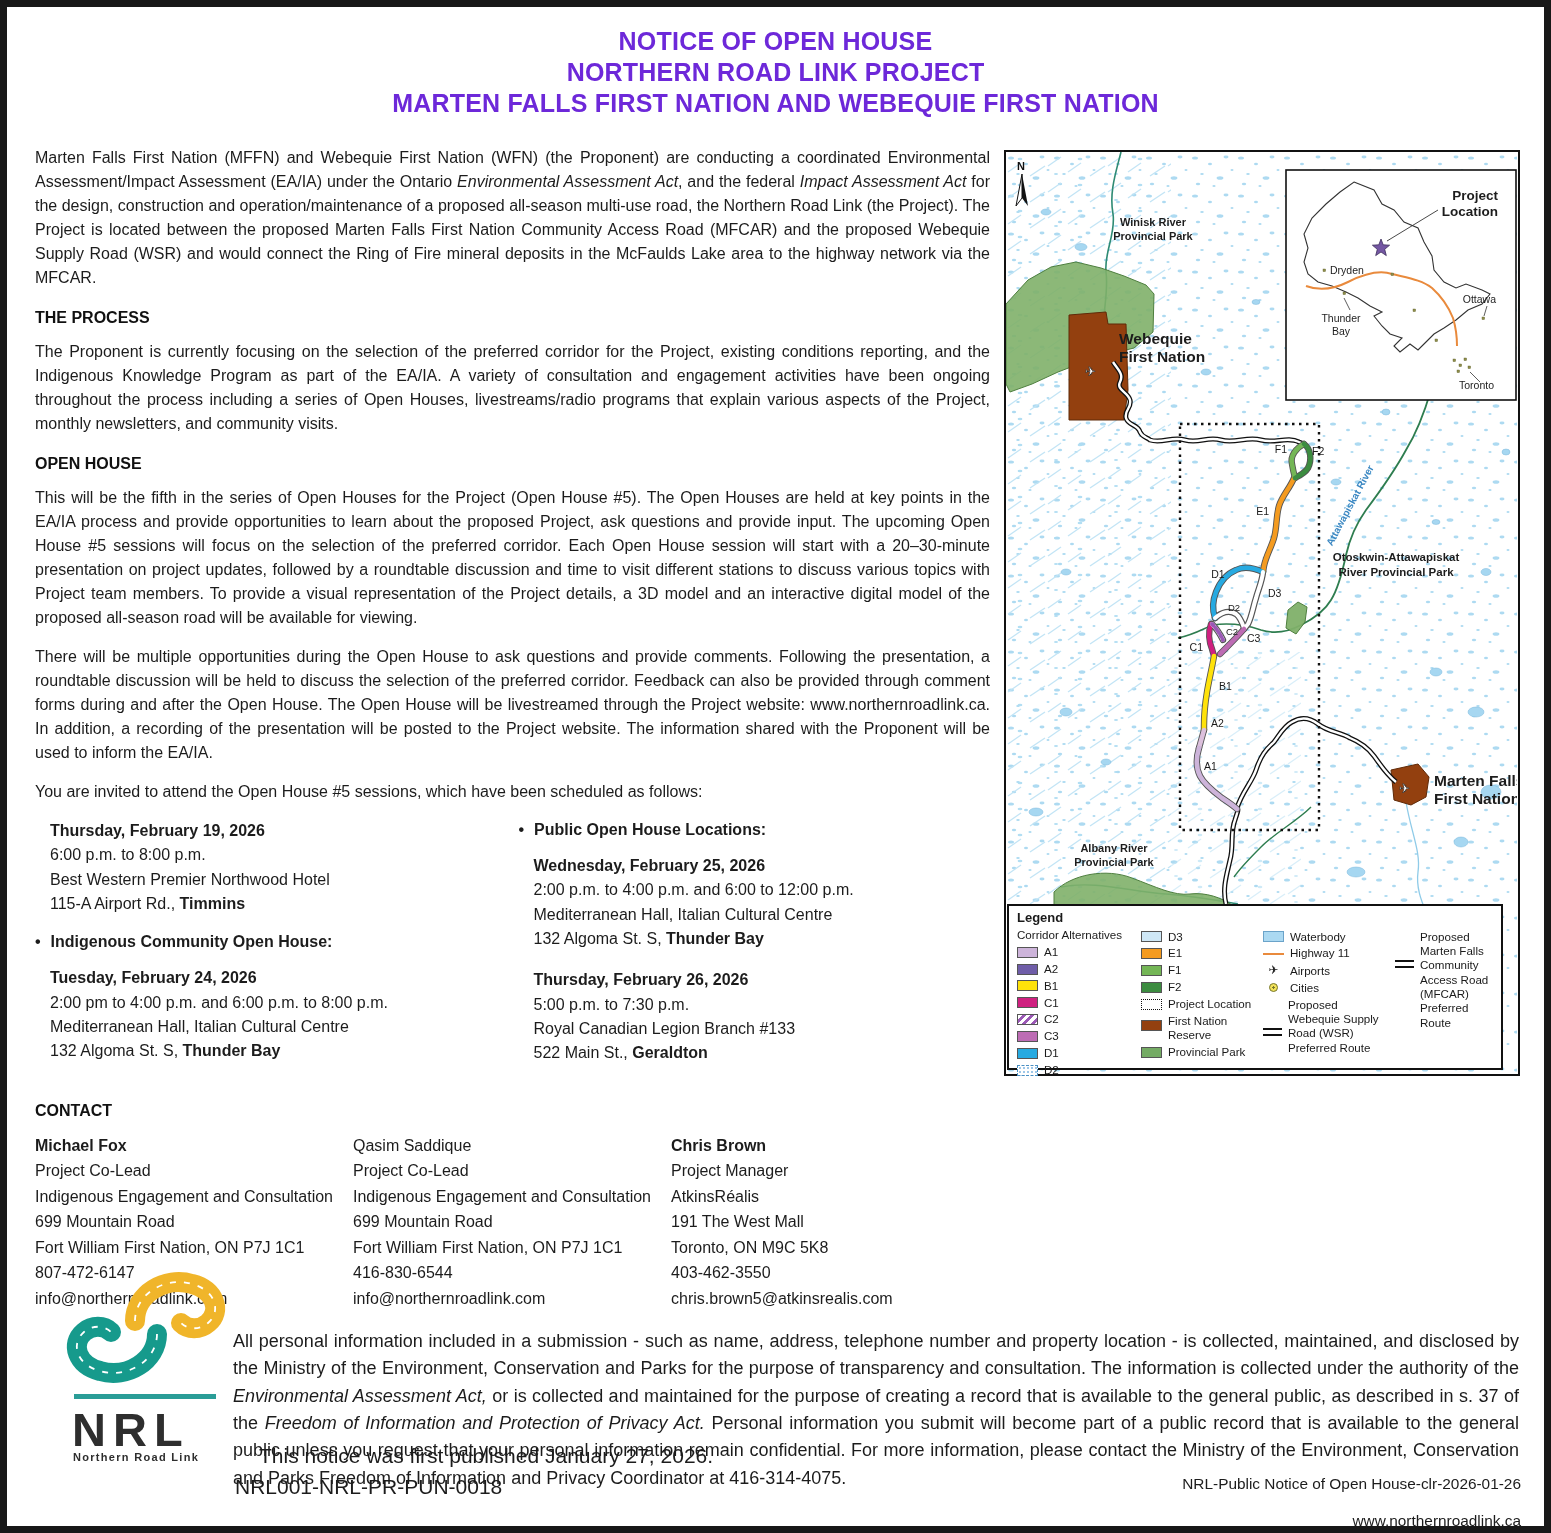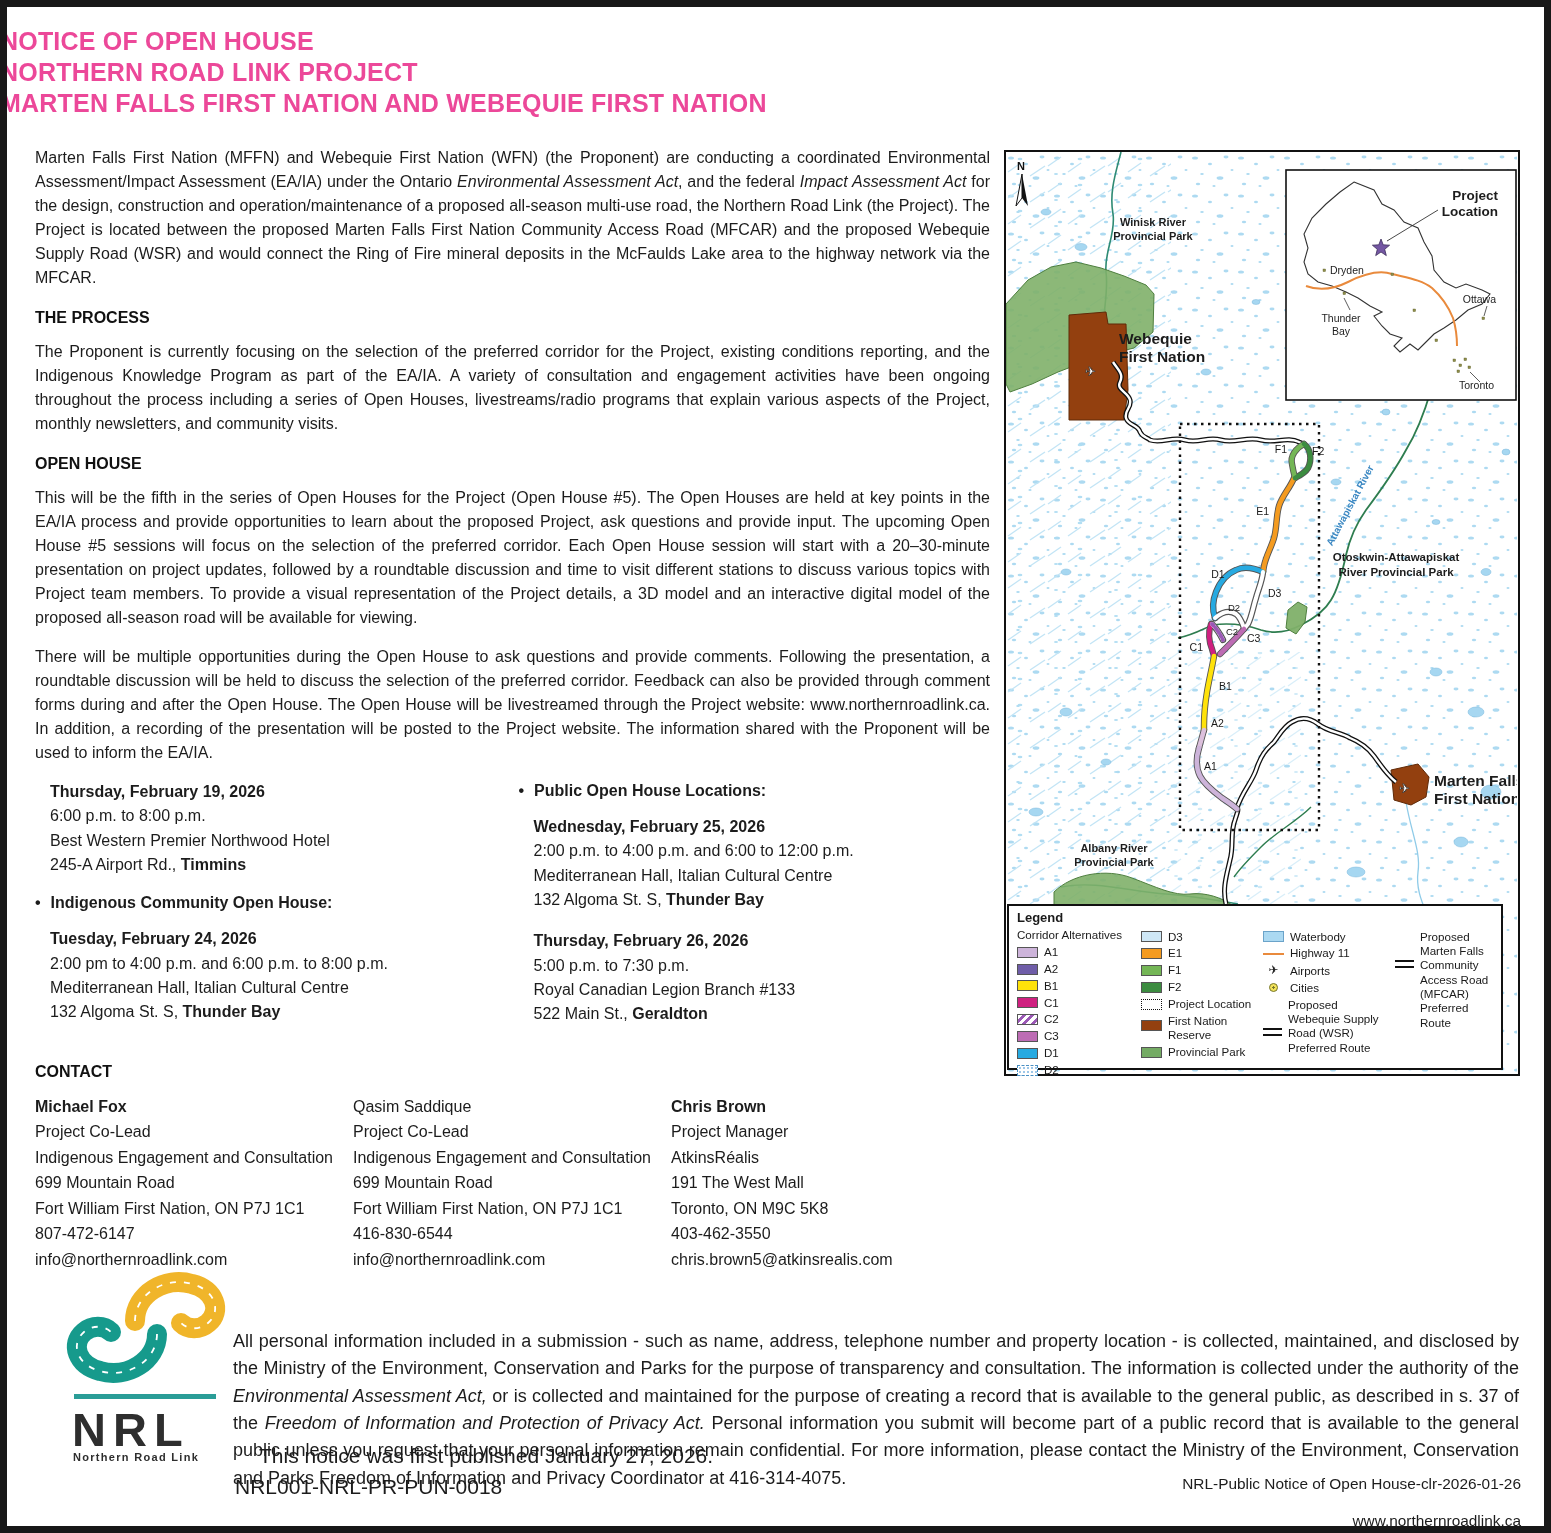--- a/index.html
+++ b/index.html
@@ -1,22 +1,22 @@
 <!DOCTYPE html>
 <html><head>
 <meta charset="utf-8">
 <style>
   html,body{margin:0;padding:0;background:#fff;}
   .page{position:relative;width:1551px;height:1533px;background:#fff;overflow:hidden;
         font-family:"Liberation Sans",sans-serif;color:#1c1c1c;}
   .frame{position:absolute;inset:0;border:7px solid #181818;pointer-events:none;z-index:50;}
 
   
-  .title{position:absolute;top:26px;left:0;width:100%;text-align:left;font-weight:bold;
-         font-size:25px;line-height:1.24;color:#ec4899;letter-spacing:.2px;}
+  .title{position:absolute;top:26px;left:0;width:100%;text-align:center;font-weight:bold;
+         font-size:25px;line-height:1.24;color:#6d28d9;letter-spacing:.2px;}
 
   
   .main{position:absolute;left:35px;top:146px;width:955px;}
   p.body{font-size:16px;line-height:1.5;text-align:justify;margin:0 0 15px;}
   p.noj{text-align:left;}
   h3.sect{font-size:16px;font-weight:bold;margin:19px 0 13px;color:#111;}
   .it{font-style:italic;}
 
   .sched{display:flex;margin-top:2px;}
   .sched-col{width:50%;box-sizing:border-box;}
@@ -89,28 +89,29 @@
 
   <div class="main">
     <p class="body"><span>Marten Falls First Nation (MFFN) and Webequie First Nation (WFN) (the Proponent) are conducting a coordinated Environmental Assessment/Impact Assessment (EA/IA) under the Ontario </span><span class="it">Environmental Assessment Act</span><span>, and the federal </span><span class="it">Impact Assessment Act</span><span> for the design, construction and operation/maintenance of a proposed all-season multi-use road, the Northern Road Link (the Project). The Project is located between the proposed Marten Falls First Nation Community Access Road (MFCAR) and the proposed Webequie Supply Road (WSR) and would connect the Ring of Fire mineral deposits in the McFaulds Lake area to the highway network via the MFCAR.</span></p>
 
     <h3 class="sect">THE PROCESS</h3>
     <p class="body">The Proponent is currently focusing on the selection of the preferred corridor for the Project, existing conditions reporting, and the Indigenous Knowledge Program as part of the EA/IA. A variety of consultation and engagement activities have been ongoing throughout the process including a series of Open Houses, livestreams/radio programs that explain various aspects of the Project, monthly newsletters, and community visits.</p>
 
     <h3 class="sect">OPEN HOUSE</h3>
     <p class="body">This will be the fifth in the series of Open Houses for the Project (Open House #5). The Open Houses are held at key points in the EA/IA process and provide opportunities to learn about the proposed Project, ask questions and provide input. The upcoming Open House #5 sessions will focus on the selection of the preferred corridor. Each Open House session will start with a 20–30-minute presentation on project updates, followed by a roundtable discussion and time to visit different stations to discuss various topics with Project team members. To provide a visual representation of the Project details, a 3D model and an interactive digital model of the proposed all-season road will be available for viewing.</p>
     <p class="body">There will be multiple opportunities during the Open House to ask questions and provide comments. Following the presentation, a roundtable discussion will be held to discuss the selection of the preferred corridor. Feedback can also be provided through comment forms during and after the Open House. The Open House will be livestreamed through the Project website: www.northernroadlink.ca. In addition, a recording of the presentation will be posted to the Project website. The information shared with the Proponent will be used to inform the EA/IA.</p>
+    <p class="body noj">You are invited to attend the Open House #5 sessions, which have been scheduled as follows:</p>
 
     <div class="sched">
       <div class="sched-col">
         <div class="sblock">
           <div class="date">Thursday, February 19, 2026</div>
           <div>6:00 p.m. to 8:00 p.m.</div>
           <div>Best Western Premier Northwood Hotel</div>
-          <div><span>245-A Airport Rd., </span><span class="city">Timmins</span></div>
+          <div><span>115-A Airport Rd., </span><span class="city">Timmins</span></div>
         </div>
         <div class="bullet">
             <span>Indigenous Community Open House:</span>
           </div>
         <div class="sblock">
           <div class="date">Tuesday, February 24, 2026</div>
           <div>2:00 pm to 4:00 p.m. and 6:00 p.m. to 8:00 p.m.</div>
           <div>Mediterranean Hall, Italian Cultural Centre</div>
           <div><span>132 Algoma St. S, </span><span class="city">Thunder Bay</span></div>
         </div>

